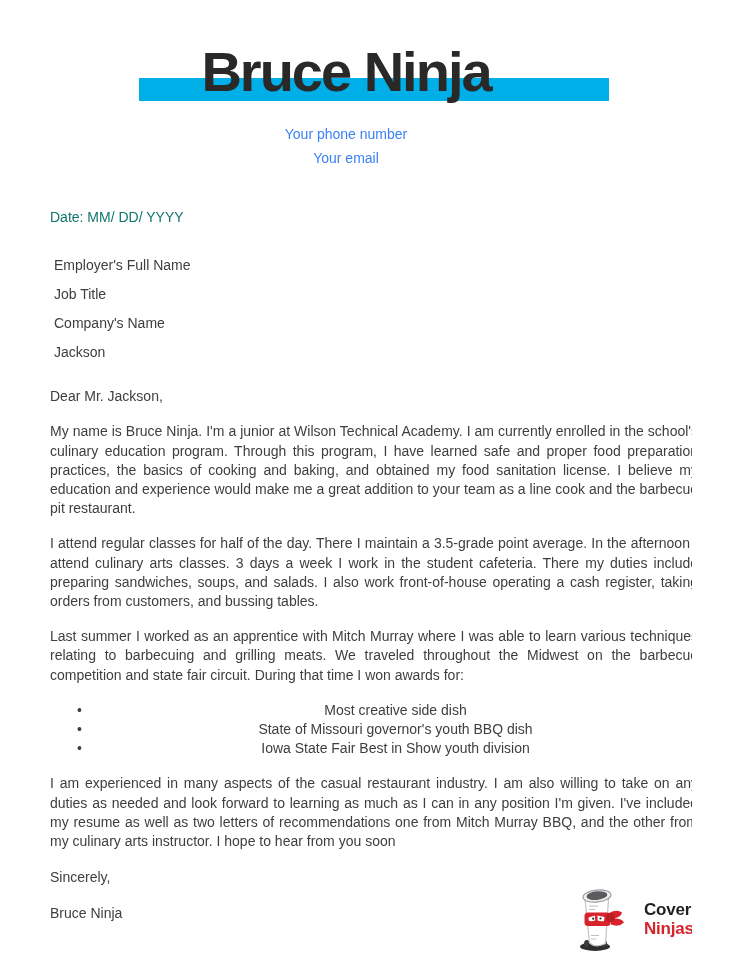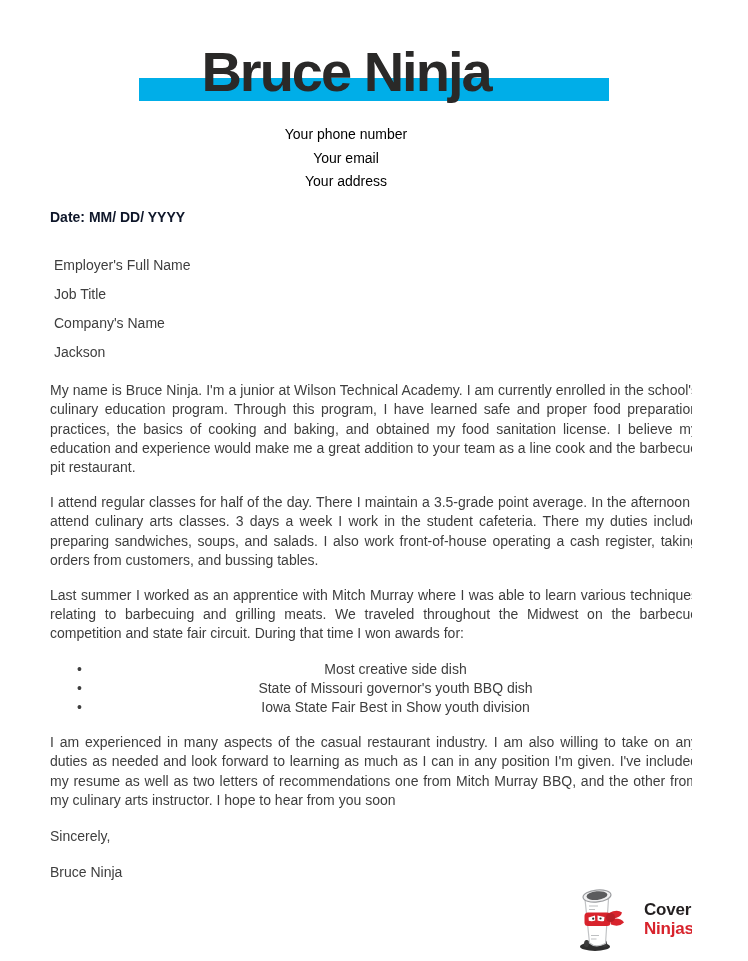--- a/index.html
+++ b/index.html
@@ -21,30 +21,30 @@
   .name-title {
     position:absolute; left:0; top:40px; width:100%; height:62px;
     display:flex; align-items:center; justify-content:center;
     font-size:56px; font-weight:bold; letter-spacing:-2px;
     color:#2a2928; z-index:2; white-space:nowrap;
   }
 
   
   .contact-block {
     position:absolute; top:123px; left:0; width:100%;
-    text-align:center; font-size:14px; line-height:23.5px; color:#000000;
+    text-align:center; font-size:14px; line-height:23.5px; color:#3b82f6;
   }
   .contact-line { margin:0; }
 
   
   .letter-body {
     position:absolute; left:50px; top:208px; width:648px;
     font-size:14px; line-height:19.2px; color:#3e3e3e;
   }
-  .date-line { font-weight:bold; color:#0f172a; margin:0 0 26px 0; }
+  .date-line { font-weight:normal; color:#0f766e; margin:0 0 26px 0; }
   .recipient-line { margin:4px; line-height:25px; }
   .salutation { margin:22px 0 0 0; }
   .para { margin:16px 0 0 0; text-align:justify; }
   .awards-list { margin:16px 0 0 0; padding:0 0 0 43px; }
   .awards-list li { list-style:none; position:relative; line-height:19.2px;text-align:center; }
   .awards-list li::before {
     content:"\2022"; position:absolute; left:-16px; top:0; color:#3e3e3e;
   }
   .valediction { margin:17px 0 0 0; }
   .signature { margin:17px 0 0 0; }
@@ -63,33 +63,33 @@
 <body>
 
 <div class="page">
 
   <div class="accent-bar" style="background: rgb(0, 174, 232);"></div>
   <div class="name-title">Bruce Ninja</div>
 
   <div class="contact-block">
     <p class="contact-line">Your phone number</p>
     <p class="contact-line">Your email</p>
-    <p class="contact-line">Your address</p>
   </div>
 
   <div class="letter-body">
     <p class="date-line">Date: MM/ DD/ YYYY</p>
 
     <div>
       <p class="recipient-line">Employer's Full Name</p>
       <p class="recipient-line">Job Title</p>
       <p class="recipient-line">Company's Name</p>
       <p class="recipient-line">Jackson</p>
     </div>
 
+    <p class="salutation">Dear Mr. Jackson,</p>
 
     <p class="para">My name is Bruce Ninja. I'm a junior at Wilson Technical Academy. I am currently enrolled in the school's culinary education program. Through this program, I have learned safe and proper food preparation practices, the basics of cooking and baking, and obtained my food sanitation license. I believe my education and experience would make me a great addition to your team as a line cook and the barbecue pit restaurant.</p>
     <p class="para">I attend regular classes for half of the day. There I maintain a 3.5-grade point average. In the afternoon I attend culinary arts classes. 3 days a week I work in the student cafeteria. There my duties include preparing sandwiches, soups, and salads. I also work front-of-house operating a cash register, taking orders from customers, and bussing tables.</p>
     <p class="para">Last summer I worked as an apprentice with Mitch Murray where I was able to learn various techniques relating to barbecuing and grilling meats. We traveled throughout the Midwest on the barbecue competition and state fair circuit. During that time I won awards for:</p>
 
     <ul class="awards-list">
       <li>Most creative side dish</li>
       <li>State of Missouri governor's youth BBQ dish</li>
       <li>Iowa State Fair Best in Show youth division</li>
     </ul>

